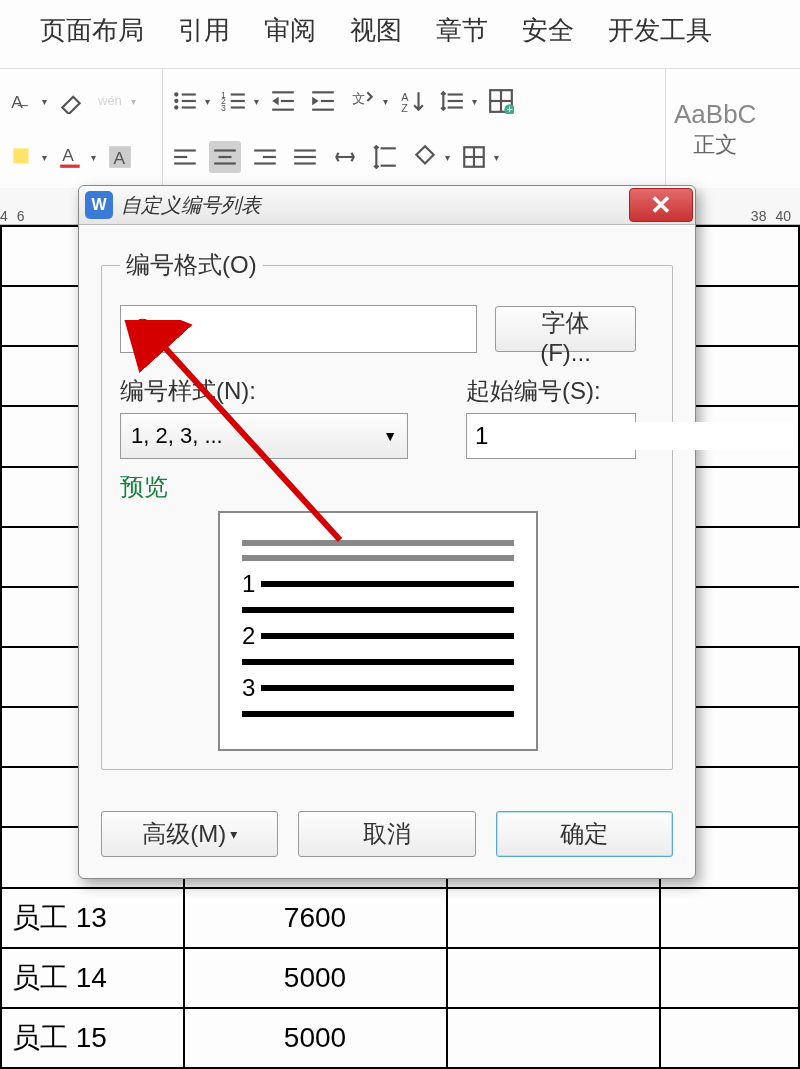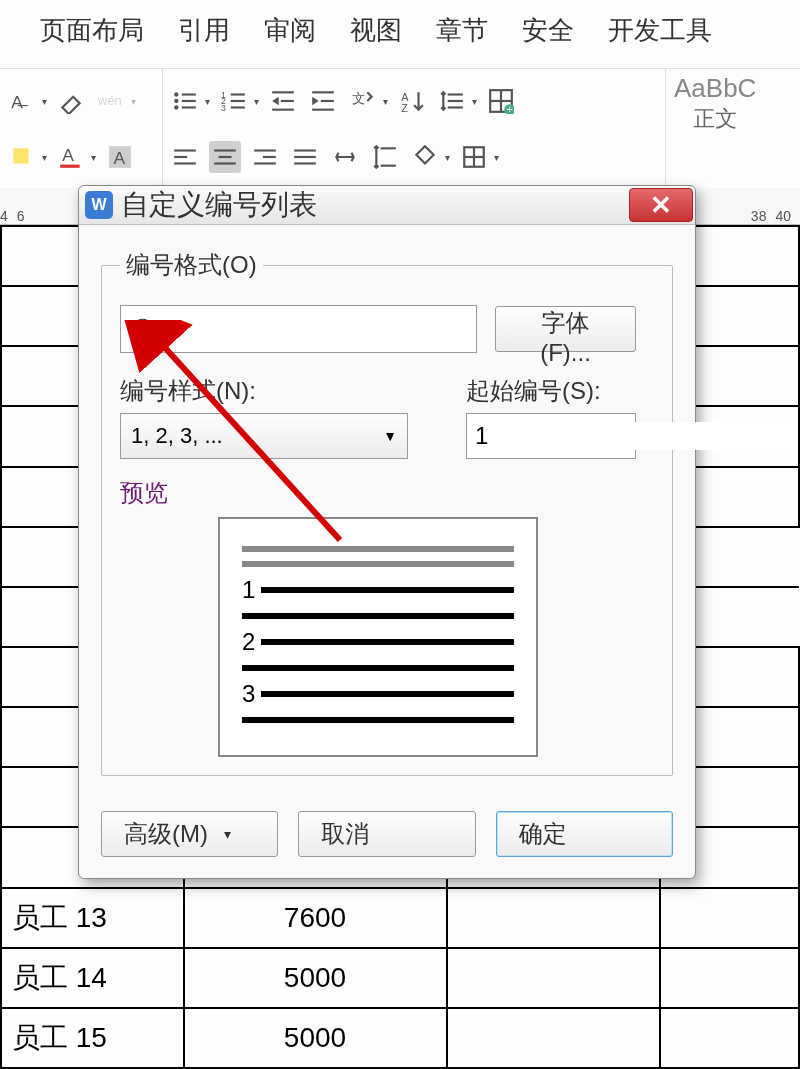--- a/index.html
+++ b/index.html
@@ -58,20 +58,21 @@
   display:flex;
   align-items:center;
   justify-content:center;
 }
 .tb-icon svg { width:26px; height:26px; }
 .drop { font-size:10px; color:#555; margin-left:-4px; }
 .style-box {
   display:flex;
   flex-direction:column;
   align-items:center;
+  justify-content:center;
   padding:4px 8px;
   font-size:22px;
   color:#666;
 }
 .style-box .sample { font-size:26px; color:#888; }
 
 
 .ruler {
   position:absolute;
   top:188px;
@@ -133,21 +134,21 @@
   background:#3a7bd5;
   border-radius:5px;
   color:#fff;
   font-size:16px;
   display:flex;
   align-items:center;
   justify-content:center;
   font-weight:bold;
   margin-right:8px;
 }
-.title-text { font-size:28px; color:#333; flex:1; }
+.title-text { font-size:20px; color:#333; flex:1;font-style:italic; }
 .close-btn {
   width:62px; height:32px;
   margin-right:2px;
   background:linear-gradient(#e46a6a,#c83232);
   border:1px solid #a22;
   border-radius:4px;
   color:#fff;
   font-size:26px;
   font-weight:bold;
   display:flex;align-items:center;justify-content:center;
@@ -225,21 +226,21 @@
   height:44px;
   border:1px solid #999;
   background:#fff;
   display:flex;
   align-items:center;
 }
 .spinner input {
   flex:1; border:none; font-size:24px; padding:0 8px; outline:none;
 }
 
-.preview-label { font-size:24px; color:#701a75; margin-top:18px; }
+.preview-label { font-size:24px; color:#15803d; margin-top:12px; }
 .preview-box {
   width:320px;
   height:240px;
   margin:8px auto 0 auto;
   border:2px solid #888;
   background:#fff;
   padding:18px 22px;
   box-sizing:border-box;
 }
 .preview-box .pline {
@@ -253,21 +254,21 @@
 .preview-box .numline .bar { flex:1; height:6px; background:#000; }
 
 .footer-row {
   position:absolute;
   bottom:22px;
   left:22px;
   right:22px;
   display:flex;
   gap:20px;
 }
-.footer-row .btn { flex:1; display:flex; align-items:center; gap:16px; }
+.footer-row .btn { flex:1; display:flex; align-items:center; justify-content:center; gap:4px; }
 
 
 .arrow {
   position:absolute;
   top:320px;
   left:110px;
   width:260px;
   height:240px;
   pointer-events:none;
 }

